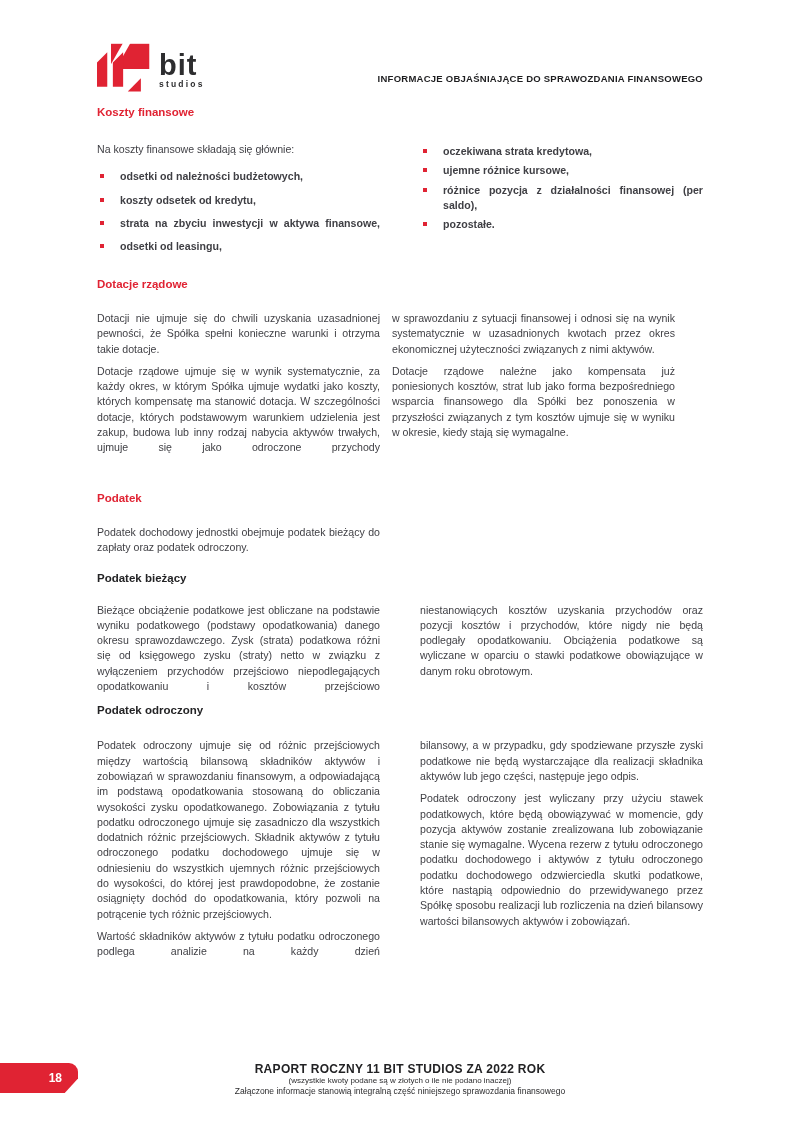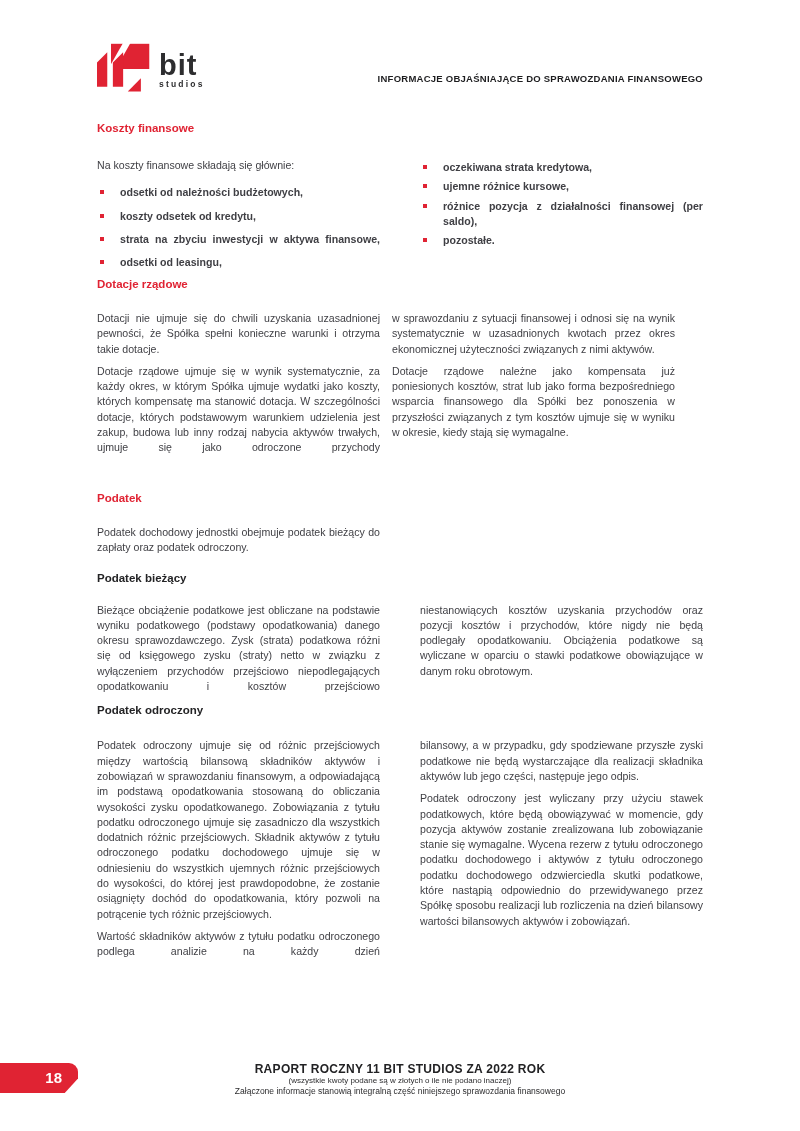--- a/index.html
+++ b/index.html
@@ -38,36 +38,36 @@
 
   
   .bullets { list-style:none; margin:0; padding:0; }
   .bullets li { position:relative; padding-left:23px; text-align:justify;font-weight:bold; }
   .bullets.left-list li { margin-bottom:8px; }
   .bullets.right-list li { margin-bottom:4px; }
   .bullet-sq { position:absolute; left:3px; top:5px; width:4px; height:4px;
                background:#e02333; }
 
   
-  #sec-koszty  { top:120px; }
+  #sec-koszty  { top:104px; }
   #sec-koszty .row { margin-top:22px; }
   #sec-koszty .left-list { margin-top:12px; }
   #sec-koszty .right-list { margin-top:2px; }
   #sec-dotacje { top:276px; }
   #sec-dotacje .row { margin-top:19px;gap:12px; }
   #sec-podatek { top:490px; }
   #sec-podatek .intro { margin-top:19px; width:283px; text-align:justify; }
   #sec-podatek .sub-biezacy { margin-top:14px; }
   #sec-podatek .row-biezacy { margin-top:17px; }
   #sec-podatek .sub-odroczony { margin-top:8px; }
   #sec-podatek .row-odroczony { margin-top:20px; }
 
   
   .page-badge { position:absolute; left:0; top:1063px; width:78px; height:30px;
-                background:#e02333; color:#fff; font-weight:bold; font-size:15px;
+                background:#e02333; color:#fff; font-weight:bold; font-size:12px;
                 line-height:30px; text-align:right; padding-right:16px;
                 box-sizing:border-box; border-top-right-radius:9px;
                 clip-path:polygon(0 0,100% 0,100% 52%,83% 100%,0 100%); }
   .footer-text { position:absolute; left:0; right:0; top:1064px; text-align:center;
                  color:#222224; }
   .footer-line1 { font-weight:bold; font-size:12px; letter-spacing:.3px;
                   line-height:11px; }
   .footer-line2 { font-size:8px; line-height:11px; color:#2c2c2e; }
   .footer-line3 { font-size:8.5px; line-height:11px; color:#2c2c2e; }
 </style>

